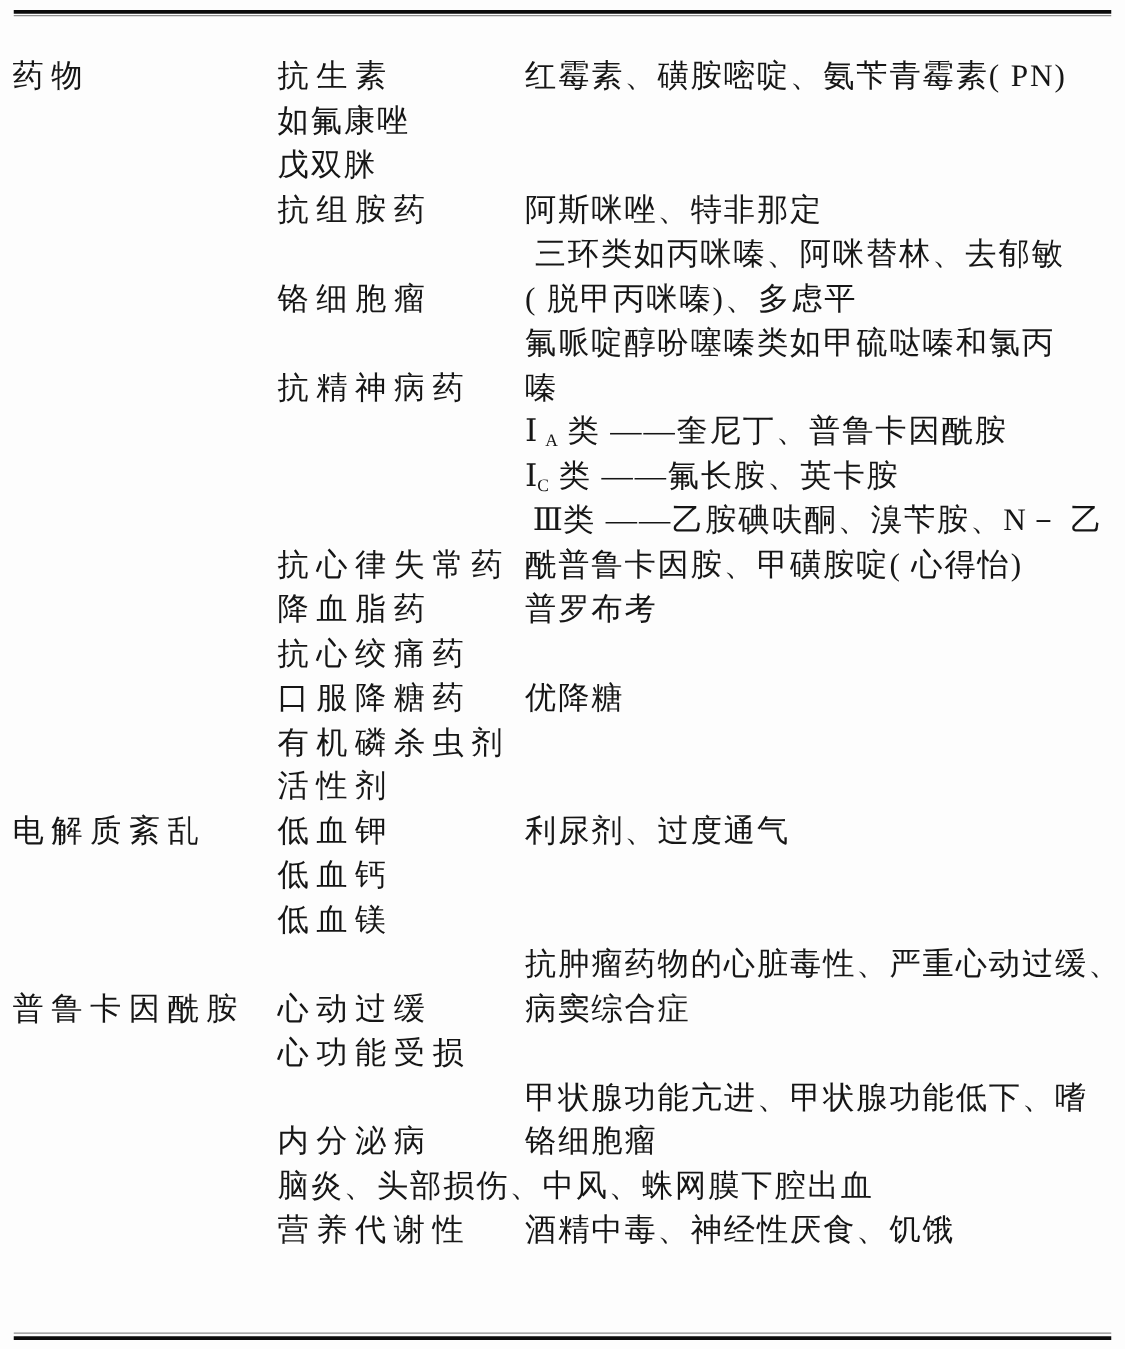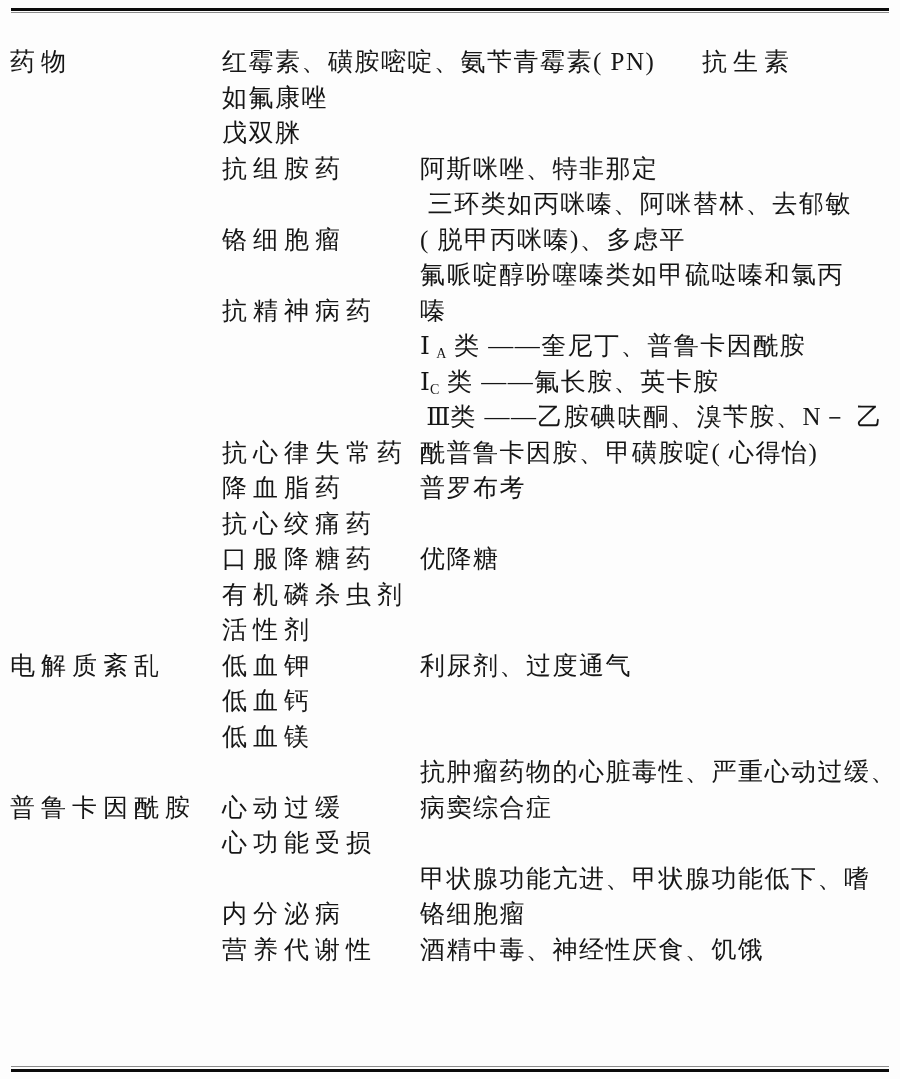--- a/index.html
+++ b/index.html
@@ -57,22 +57,22 @@
 </head>
 <body>
 
 <div class="rule rule-top-thick"></div>
 <div class="rule rule-top-thin"></div>
 
 <div class="content">
   <div>
       <div class="row">
     <div class="cell c1">药物</div>
+    <div class="cell c2">抗生素</div>
     <div class="cell c3">红霉素、磺胺嘧啶、氨苄青霉素( PN)</div>
-    <div class="cell c2">抗生素</div>
   </div>
       <div class="row">
     <div class="cell c1"></div>
     <div class="cell c3">如氟康唑</div>
   </div>
       <div class="row">
     <div class="cell c1"></div>
     <div class="cell c3">戊双脒</div>
   </div>
       <div class="row">
@@ -149,20 +149,21 @@
     <div class="cell c2">心功能受损</div>
   </div>
       <div class="row">
     <div class="cell c1"></div>
     <div class="cell c2">内分泌病</div>
     <div class="cell c3">甲状腺功能亢进、甲状腺功能低下、嗜
 铬细胞瘤</div>
   </div>
       <div class="row">
     <div class="cell c1"></div>
+    <div class="cell c3">脑炎、头部损伤、中风、蛛网膜下腔出血</div>
   </div>
       <div class="row">
     <div class="cell c1"></div>
     <div class="cell c2">营养代谢性</div>
     <div class="cell c3">酒精中毒、神经性厌食、饥饿</div>
   </div>
     </div>
 </div>
 
 <div class="rule rule-bottom-thin"></div>

